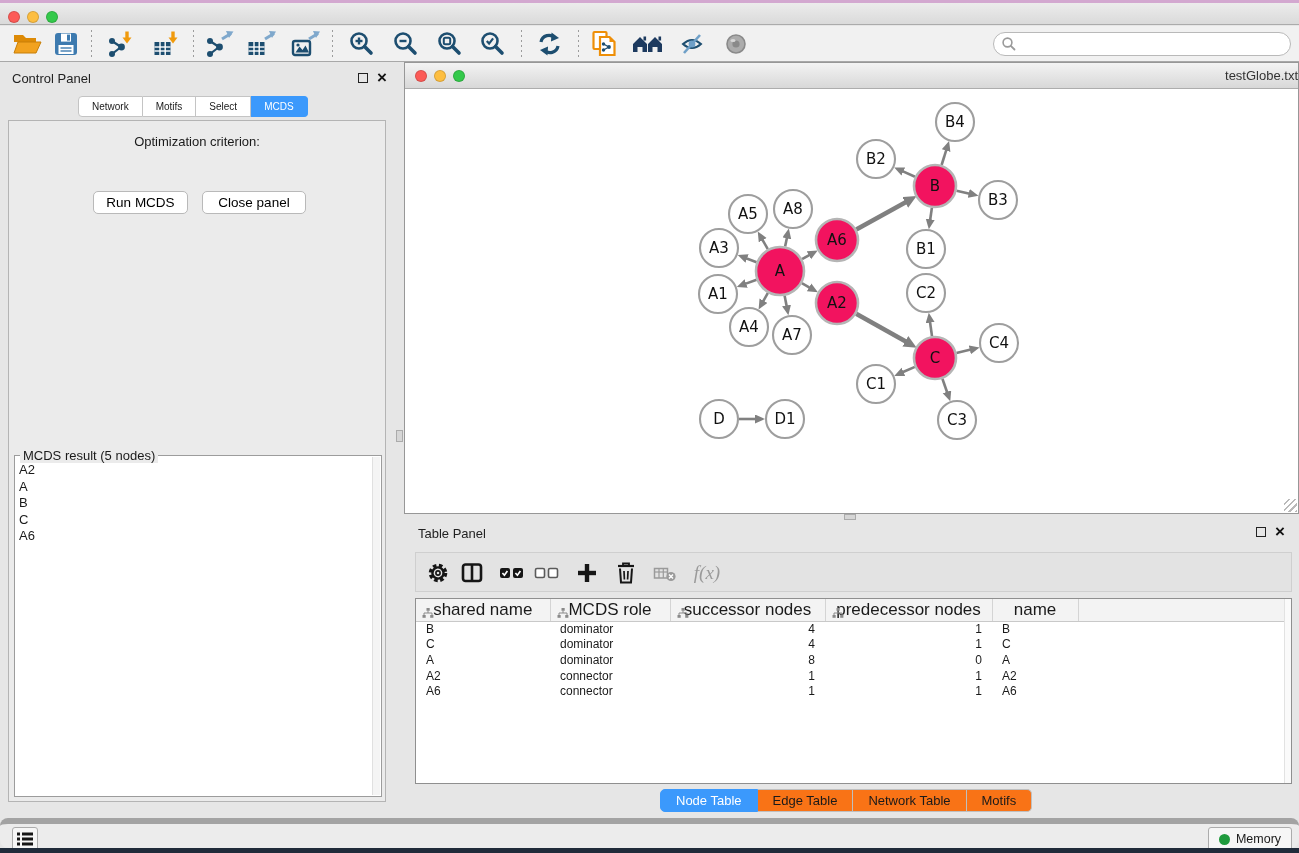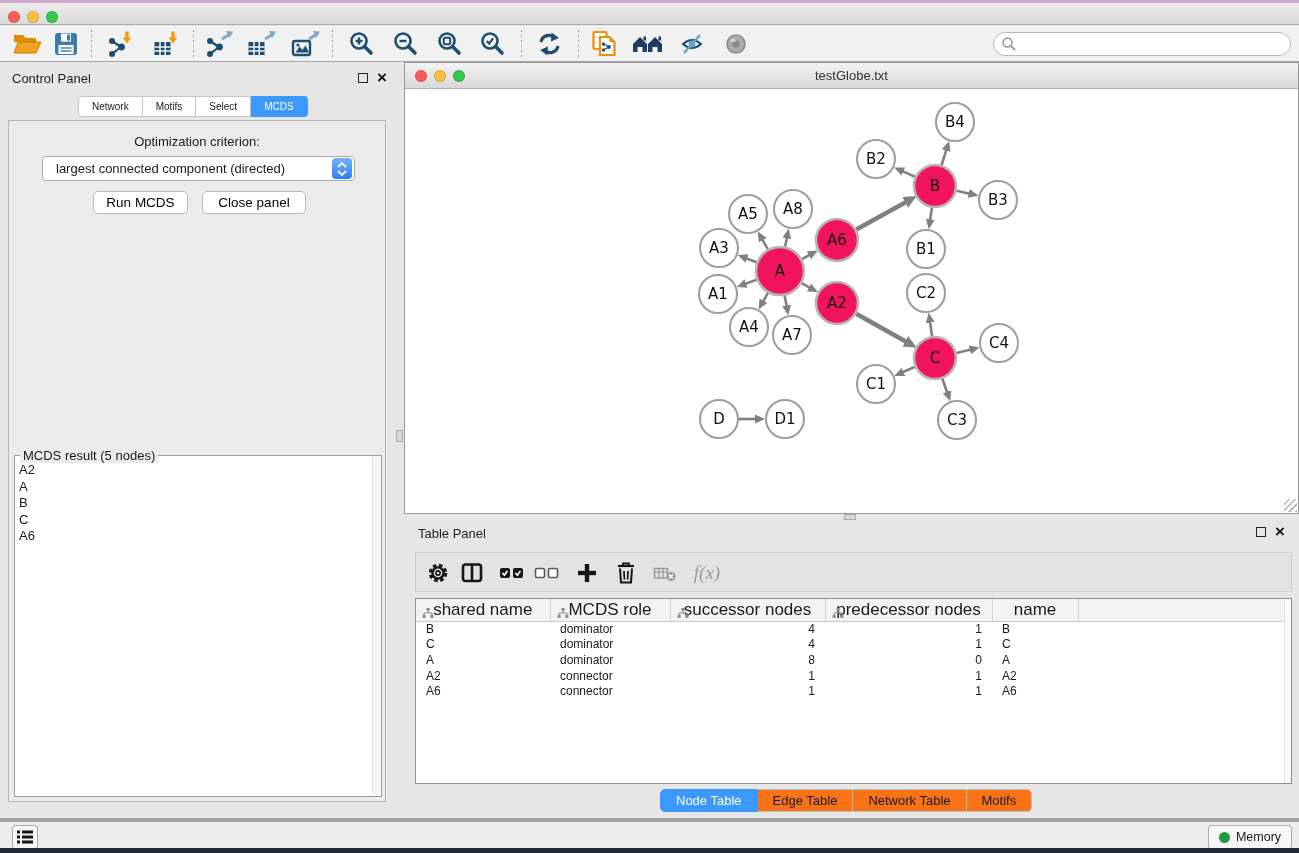--- a/index.html
+++ b/index.html
@@ -47,21 +47,21 @@
     font-size:13.5px; display:flex; align-items:center; justify-content:center; font-family:"Liberation Sans",sans-serif; }
   .groupbox { left:14px; top:455px; width:368px; height:342px; background:#fff; border:1px solid #9c9c9c; }
   .groupbox .legend { position:absolute; top:-8px; left:5px; background:#EBEBEB; padding:0 3px; font-size:13px; }
   .mcds-list { position:absolute; left:4px; top:6px; font-size:13px; line-height:16.5px; }
   .vscroll { position:absolute; right:1px; top:1px; bottom:1px; width:8px; background:#F4F4F4; border-left:1px solid #E0E0E0; }
 
   
   .net-win { left:404px; top:62px; width:895px; height:452px; background:#fff; border:1px solid #979797; }
   .nw-title { position:absolute; left:0; top:0; right:0; height:26px;
     background:linear-gradient(#F3F3F3,#D8D8D8); border-bottom:1px solid #ADADAD; }
-  .nw-title .t { position:absolute; left:0; top:5px; width:100%; text-align:center; font-size:13px; color:#333; }
+  .nw-title .t { position:absolute; left:0; top:5px; width:100%; text-align:right; font-size:13px; color:#333; }
   .nw-canvas { position:absolute; left:0; top:27px; width:893px; height:423px; background:#fff;padding-left:8px; }
   .resize-corner { position:absolute; right:1px; bottom:1px; width:13px; height:13px;
     background:repeating-linear-gradient(135deg, transparent 0 3px, #B9B9B9 3px 4.5px); }
   .split-h { left:396px; top:430px; width:7px; height:12px; background:#D6D6D6; border:1px solid #ABABAB; }
   .split-v { left:844px; top:514px; width:12px; height:6px; background:#D6D6D6; border:1px solid #ABABAB; }
 
   
   .tp-title { left:418px; top:526px; font-size:13px; color:#222; }
   .tp-toolbar { left:415px; top:552px; width:877px; height:40px; background:#E3E3E3; border:1px solid #CFCFCF; }
   .tpi { position:absolute; top:7px; width:30px; height:26px; display:flex; align-items:center; justify-content:center; }
@@ -75,21 +75,21 @@
   td.num { text-align:right; padding-right:12px; }
   .tp-vscroll { position:absolute; right:0; top:0; bottom:0; width:7px; background:#FAFAFA; border-left:1px solid #E2E2E2; }
   .tp-tabs { left:660px; top:789px; display:flex; }
   .seg { height:23px; padding:0 15px; background:#f97316; border:1px solid #BFBFBF; border-left:none; font-size:13px;
     display:flex; align-items:center; }
   .seg:first-child { border-left:1px solid #BFBFBF; border-radius:5px 0 0 5px; }
   .seg:last-child { border-radius:0 5px 5px 0; }
   .seg.active { background:#3B99FC; color:#fff; border-color:#3B99FC; }
 
   
-  .statusbar { left:0; top:818px; width:1299px; height:30px; background:#ECECEC; border-top:4px solid #a3a3a3; }
+  .statusbar { left:0; top:818px; width:1299px; height:30px; background:#ECECEC; border-top:6px solid #a3a3a3;border-radius:8px; }
   .sq-btn { position:absolute; top:3px; height:24px; background:#F6F6F6; border:1px solid #ACACAC; border-radius:3px;
     display:flex; align-items:center; justify-content:center; }
   .memdot { width:11px; height:11px; border-radius:50%; background:#1F9A3D; margin-right:6px; }
   .desktop-strip { left:0; top:848px; width:1299px; height:5px; background:#202B3A; }
 </style>
 </head>
 <body>
 
 <div id="app">
   <div class="abs top-strip"></div>
@@ -275,31 +275,20 @@
     <span class="close-x">×</span>
   </div>
   <div class="abs cp-tabs" id="cp-tabs">
       <div class="tabbtn">Network</div>
       <div class="tabbtn">Motifs</div>
       <div class="tabbtn">Select</div>
       <div class="tabbtn active">MCDS</div>
     </div>
   <div class="abs cp-body"></div>
   <div class="abs opt-label">Optimization criterion:</div>
-  <div class="abs dropdown">
-    <span class="dd-text">largest connected component (directed)</span>
-    <span class="dd-step">
-      <svg width="10" height="6" viewBox="0 0 10 6">
-          <polyline points="1,5 5,1 9,5" fill="none" stroke="#fff" stroke-width="1.8"></polyline>
-        </svg>
-      <svg width="10" height="6" viewBox="0 0 10 6">
-          <polyline points="1,1 5,5 9,1" fill="none" stroke="#fff" stroke-width="1.8"></polyline>
-        </svg>
-    </span>
-  </div>
   <button class="btn" style="left:93px; top:191px; width:95px;">Run MCDS</button>
   <button class="btn" style="left:202px; top:191px; width:104px;">Close panel</button>
   <div class="abs groupbox">
     <span class="legend">MCDS result (5 nodes)</span>
     <div class="mcds-list" id="mcds-list">
         <div>A2</div>
         <div>A</div>
         <div>B</div>
         <div>C</div>
         <div>A6</div>

